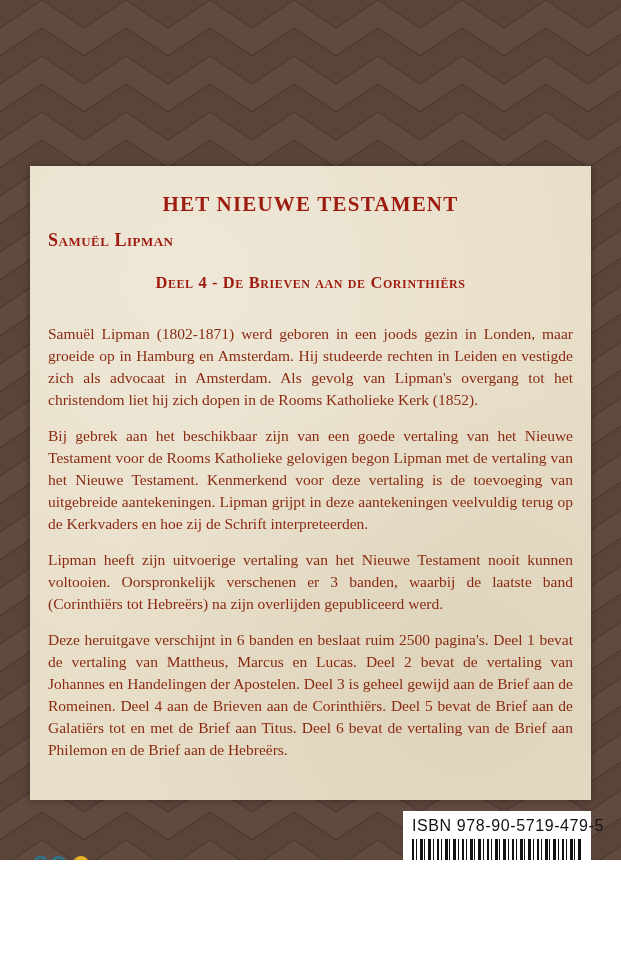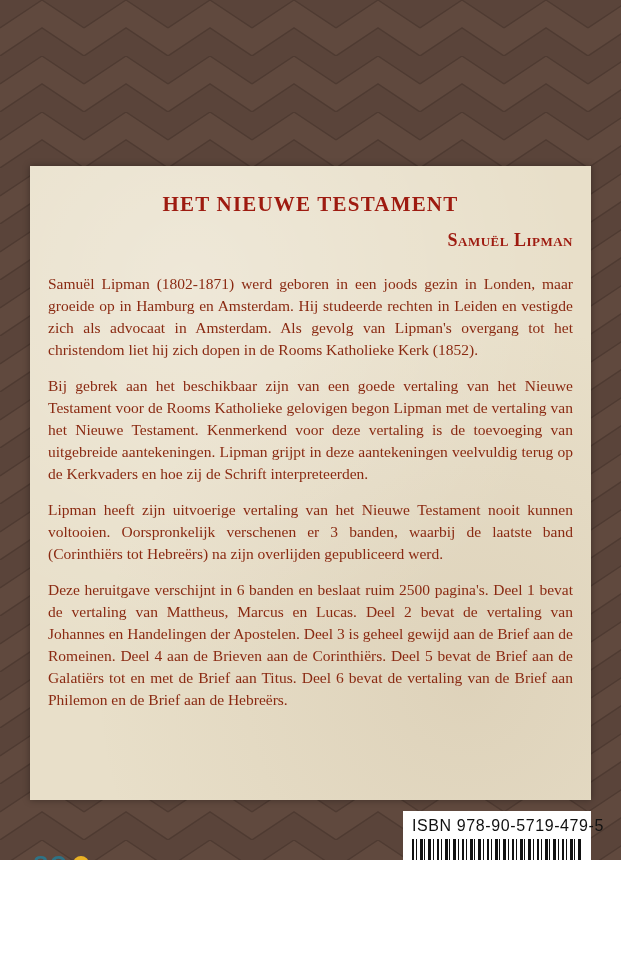--- a/index.html
+++ b/index.html
@@ -30,21 +30,21 @@
 
   .title {
     text-align: center;
     color: var(--title-red, #9e1b10);
     font-size: 21px;
     font-weight: bold;
     letter-spacing: 1.2px;
     margin-bottom: 13px;
   }
   .author {
-    text-align: right;
+    text-align: left;
     color: var(--title-red, #9e1b10);
     font-variant: small-caps;
     font-size: 18px;
     font-weight: bold;
     letter-spacing: 0.5px;
     margin-bottom: 22px;
   }
   .volume {
     text-align: center;
     color: var(--title-red, #9e1b10);
@@ -132,20 +132,21 @@
         <path d="M0 28 L42 0 L84 28" fill="none" stroke="#4e3a31" stroke-width="1.5"></path>
         <path d="M0 56 L42 28 L84 56" fill="none" stroke="#4e3a31" stroke-width="1.5"></path>
       </pattern>
     </defs>
     <rect width="621" height="960" fill="url(#chev)"></rect>
   </svg>
 
   <div class="paper">
     <h1 class="title">HET NIEUWE TESTAMENT</h1>
     <h2 class="author">Samuël Lipman</h2>
+    <h3 class="volume">Deel 4 - De Brieven aan de Corinthiërs</h3>
 
     <p>Samuël Lipman (1802-1871) werd geboren in een joods gezin in Londen, maar groeide op in Hamburg en Amsterdam. Hij studeerde rechten in Leiden en vestigde zich als advocaat in Amsterdam. Als gevolg van Lipman's overgang tot het christendom liet hij zich dopen in de Rooms Katholieke Kerk (1852).</p>
     <p>Bij gebrek aan het beschikbaar zijn van een goede vertaling van het Nieuwe Testament voor de Rooms Katholieke gelovigen begon Lipman met de vertaling van het Nieuwe Testament. Kenmerkend voor deze vertaling is de toevoeging van uitgebreide aantekeningen. Lipman grijpt in deze aantekeningen veelvuldig terug op de Kerkvaders en hoe zij de Schrift interpreteerden.</p>
     <p>Lipman heeft zijn uitvoerige vertaling van het Nieuwe Testament nooit kunnen voltooien. Oorspronkelijk verschenen er 3 banden, waarbij de laatste band (Corinthiërs tot Hebreërs) na zijn overlijden gepubliceerd werd.</p>
     <p>Deze heruitgave verschijnt in 6 banden en beslaat ruim 2500 pagina's. Deel 1 bevat de vertaling van Mattheus, Marcus en Lucas. Deel 2 bevat de vertaling van Johannes en Handelingen der Apostelen. Deel 3 is geheel gewijd aan de Brief aan de Romeinen. Deel 4 aan de Brieven aan de Corinthiërs. Deel 5 bevat de Brief aan de Galatiërs tot en met de Brief aan Titus. Deel 6 bevat de vertaling van de Brief aan Philemon en de Brief aan de Hebreërs.</p>
   </div>
 
   <div class="logo">
     <span>SC</span>
     <svg class="scan-icon" viewBox="0 0 22 27" xmlns="http://www.w3.org/2000/svg" aria-hidden="true">

